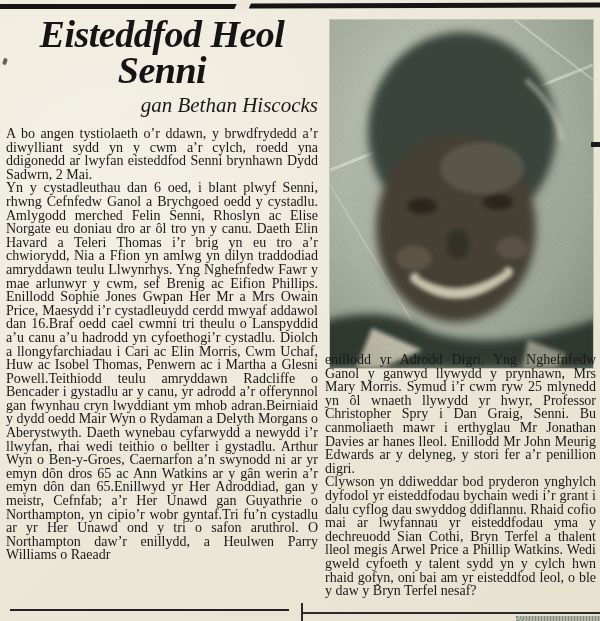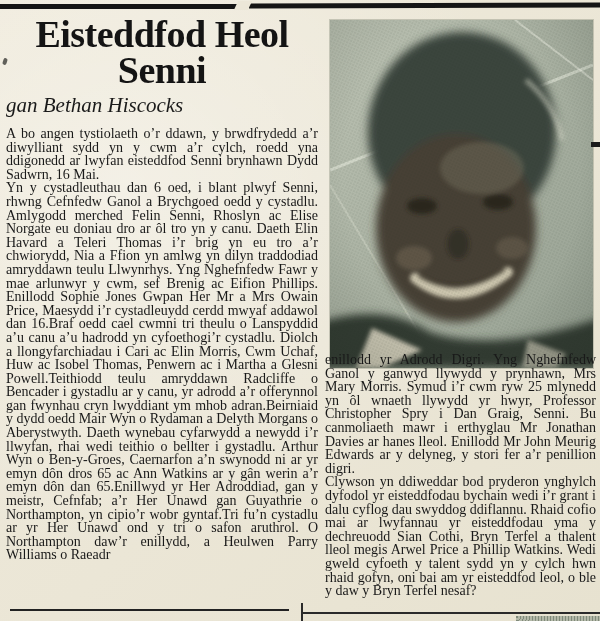--- a/index.html
+++ b/index.html
@@ -19,24 +19,24 @@
   
   .rule-seg{position:absolute;background:#151515;}
   .rule-a{left:0;top:4px;width:237px;height:5px;}
   .rule-b{left:249px;top:3px;width:351px;height:5px;transform:skewY(-0.2deg);}
   .rule-notch{position:absolute;left:236px;top:1px;width:14px;height:9px;background:#ece7d8;transform:skewX(-25deg);}
 
   .left-col{position:absolute;left:6px;top:16px;width:312px;}
   h1{
     margin:0;text-align:center;
     font-size:38px;line-height:36px;font-weight:700;
-    letter-spacing:-0.5px;color:#141414;
+    letter-spacing:-0.5px;color:#141414;font-style:italic;
   }
   .byline{
-    margin-top:5px;text-align:left;
+    margin-top:5px;text-align:right;
     font-style:italic;font-size:21px;font-weight:500;color:#1a1a1a;
   }
   .body-text{
     margin-top:9px;
     font-size:14px;line-height:13.6px;
     text-align:justify;text-justify:inter-word;
     color:#191919;
   }
   .body-text p{margin:0;}
   .right-col{
@@ -70,21 +70,21 @@
 
   <div class="rule-seg rule-a"></div>
   <div class="rule-seg rule-b"></div>
   <div class="rule-notch"></div>
   <div class="speck"></div>
 
   <div class="left-col">
     <h1>Eisteddfod Heol Senni</h1>
     <div class="byline">gan Bethan Hiscocks</div>
     <div class="body-text">
-        <p>A bo angen tystiolaeth o’r ddawn, y brwdfrydedd a’r diwylliant sydd yn y cwm a’r cylch, roedd yna ddigonedd ar lwyfan eisteddfod Senni brynhawn Dydd Sadwrn, 16 Mai.</p>
+        <p>A bo angen tystiolaeth o’r ddawn, y brwdfrydedd a’r diwylliant sydd yn y cwm a’r cylch, roedd yna ddigonedd ar lwyfan eisteddfod Senni brynhawn Dydd Sadwrn, 2 Mai.</p>
         <p>Yn y cystadleuthau dan 6 oed, i blant plwyf Senni, rhwng Cefnfedw Ganol a Brychgoed oedd y cystadlu. Amlygodd merched Felin Senni, Rhoslyn ac Elise Norgate eu doniau dro ar ôl tro yn y canu. Daeth Elin Havard a Teleri Thomas i’r brig yn eu tro a’r chwiorydd, Nia a Ffion yn amlwg yn dilyn traddodiad amryddawn teulu Llwynrhys. Yng Nghefnfedw Fawr y mae arlunwyr y cwm, sef Brenig ac Eifion Phillips. Enillodd Sophie Jones Gwpan Her Mr a Mrs Owain Price, Maesydd i’r cystadleuydd cerdd mwyaf addawol dan 16.Braf oedd cael cwmni tri theulu o Lanspyddid a’u canu a’u hadrodd yn cyfoethogi’r cystadlu. Diolch a llongyfarchiadau i Cari ac Elin Morris, Cwm Uchaf, Huw ac Isobel Thomas, Penwern ac i Martha a Glesni Powell.Teithiodd teulu amryddawn Radcliffe o Bencader i gystadlu ar y canu, yr adrodd a’r offerynnol gan fwynhau cryn lwyddiant ym mhob adran.Beirniaid y dydd oedd Mair Wyn o Rydaman a Delyth Morgans o Aberystwyth. Daeth wynebau cyfarwydd a newydd i’r llwyfan, rhai wedi teithio o bellter i gystadlu. Arthur Wyn o Ben-y-Groes, Caernarfon a’n swynodd ni ar yr emyn dôn dros 65 ac Ann Watkins ar y gân werin a’r emyn dôn dan 65.Enillwyd yr Her Adroddiad, gan y meistr, Cefnfab; a’r Her Unawd gan Guyathrie o Northampton, yn cipio’r wobr gyntaf.Tri fu’n cystadlu ar yr Her Unawd ond y tri o safon aruthrol. O Northampton daw’r enillydd, a Heulwen Parry Williams o Raeadr</p>
       </div>
   </div>
 
   <div class="photo" aria-label="halftone-portrait-smiling-person">
     <svg width="263" height="348" viewBox="0 0 263 348" xmlns="http://www.w3.org/2000/svg">
       <defs>
         <linearGradient id="bgG" x1="0" y1="0" x2="1" y2="1">
           <stop offset="0" stop-color="#bdc3b4"></stop>
           <stop offset="0.5" stop-color="#a9b1a2"></stop>

